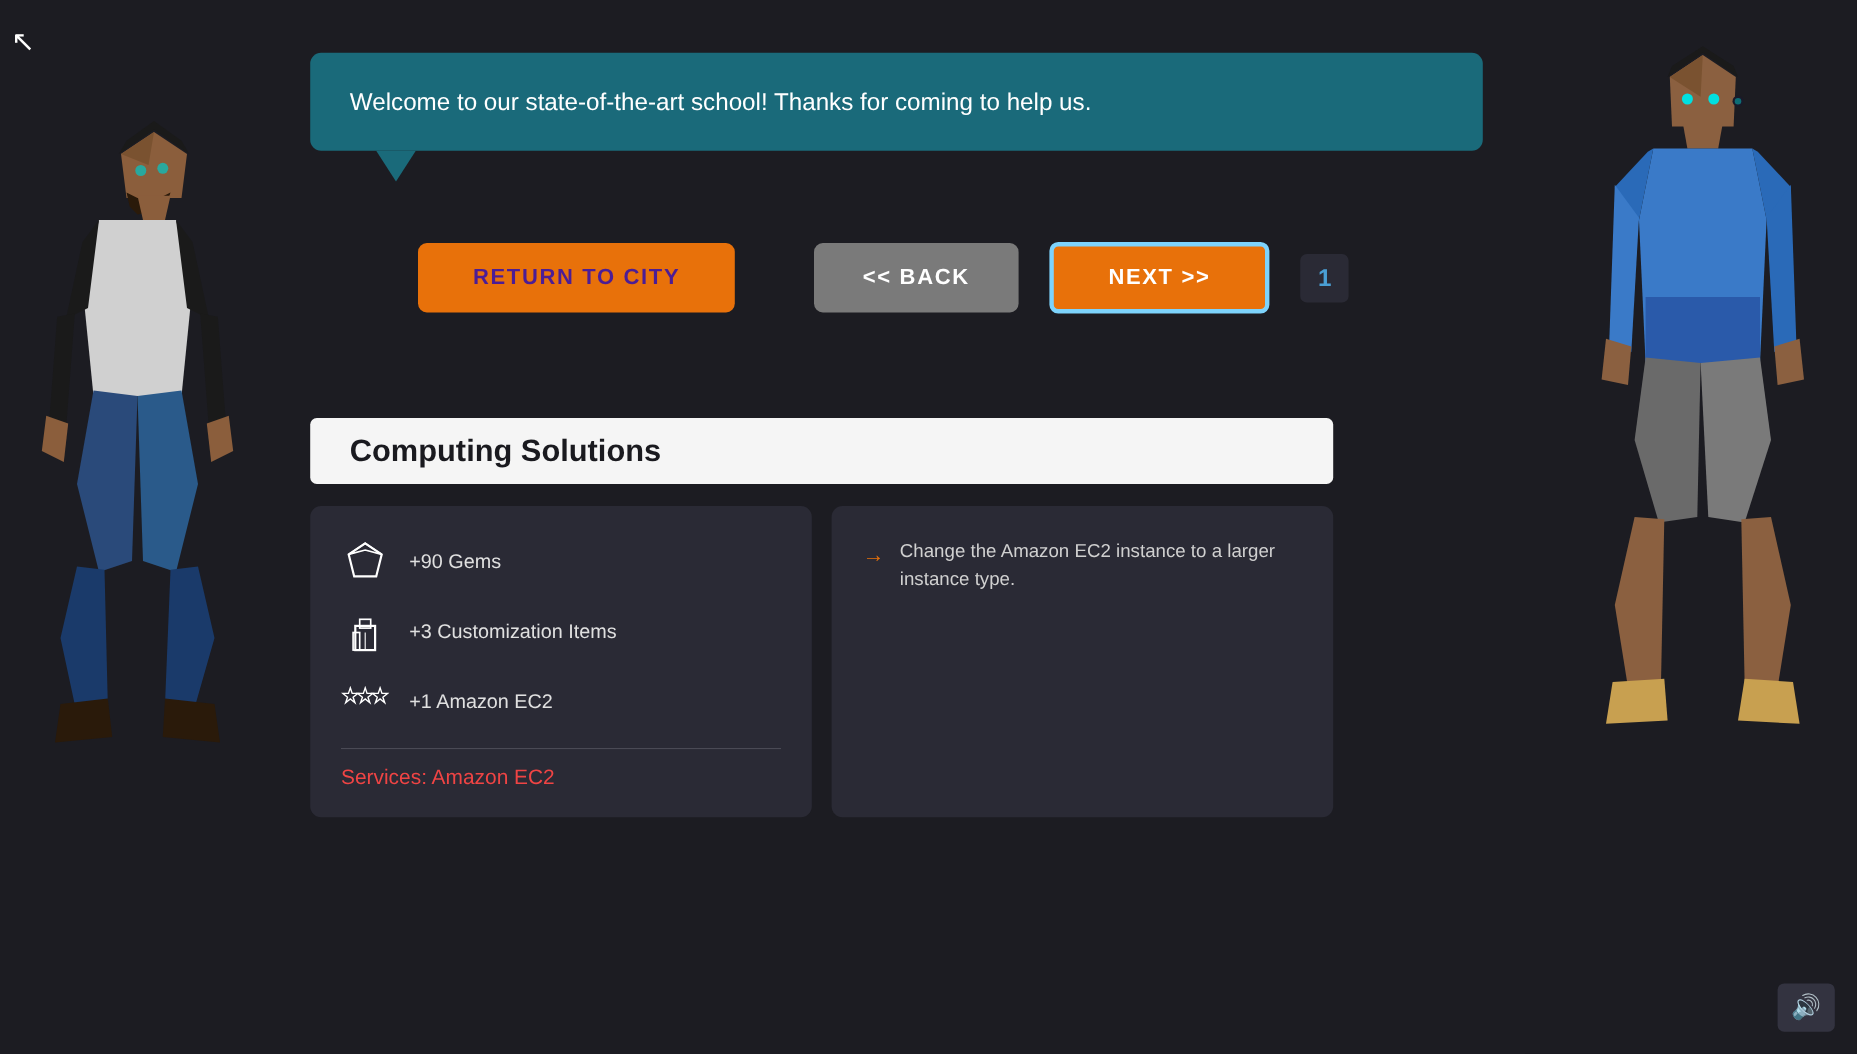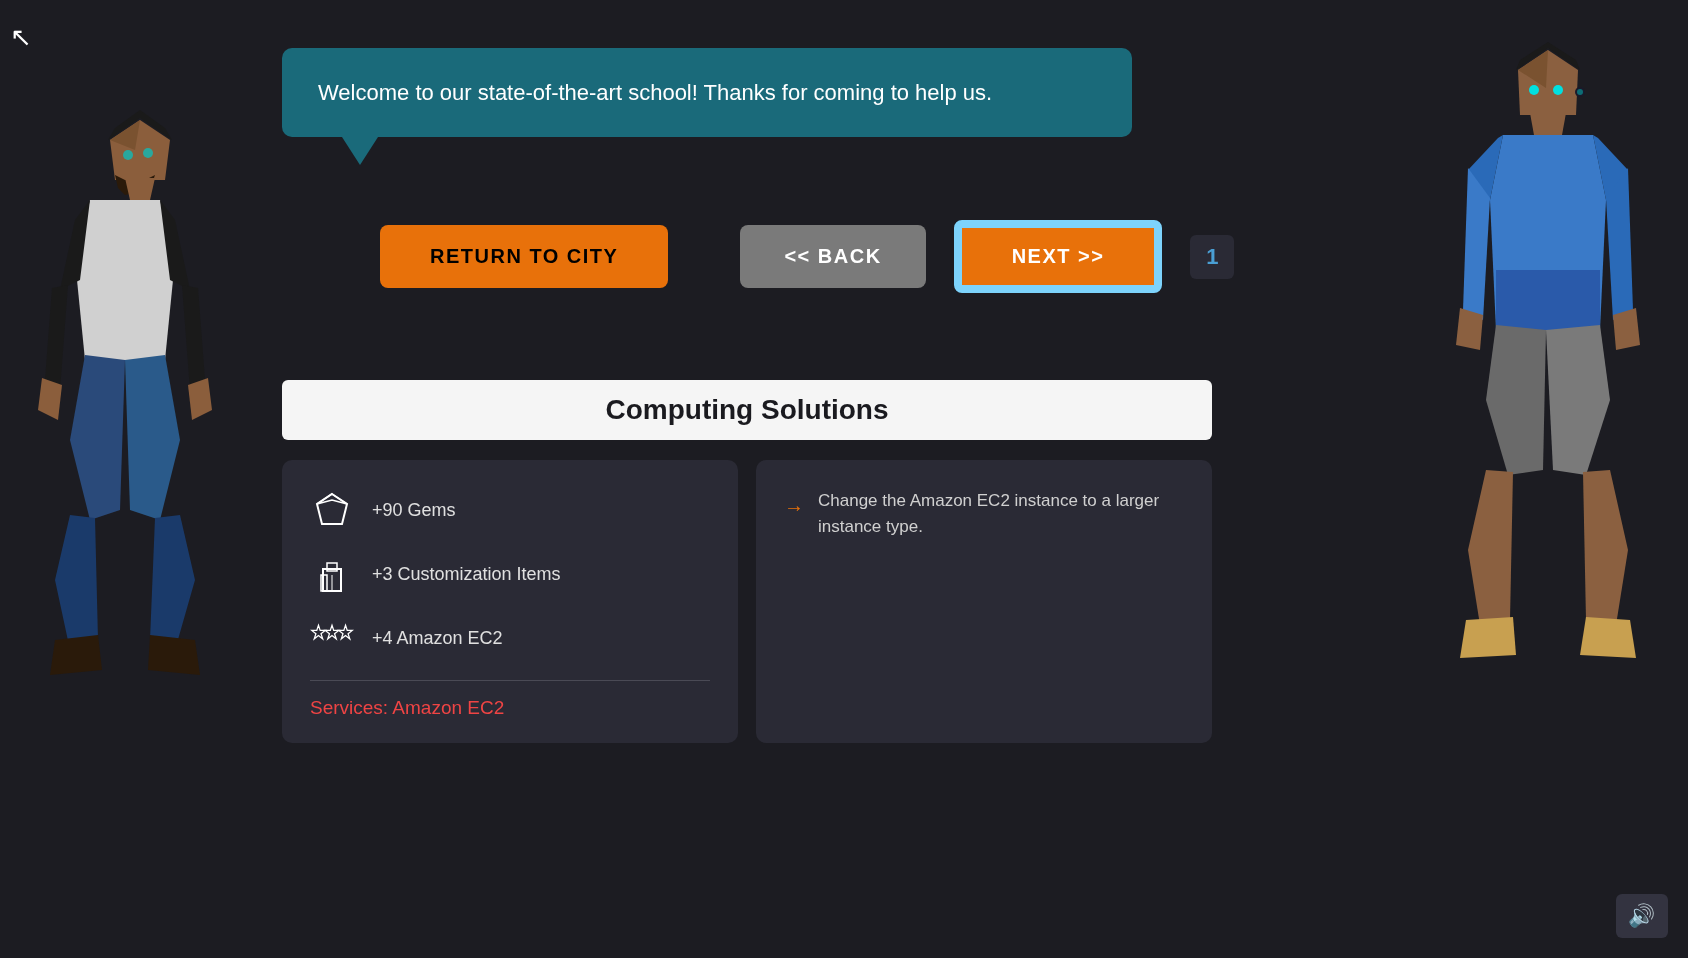--- a/index.html
+++ b/index.html
@@ -19,21 +19,21 @@
       position: absolute;
       inset: 0;
       background: #1c1c22;
     }
 
     
     .speech-bubble {
       position: absolute;
       top: 48px;
       left: 282px;
-      width: 850px;
+      width: 1066px;
       background: #1a6a7a;
       border-radius: 10px;
       padding: 28px 36px;
       font-size: 22px;
       color: #ffffff;
       line-height: 1.5;
     }
     .speech-bubble::after {
       content: '';
       position: absolute;
@@ -49,21 +49,21 @@
       position: absolute;
       top: 220px;
       left: 380px;
       display: flex;
       align-items: center;
       gap: 28px;
     }
 
     .btn-return {
       background: #e8710a;
-      color: #000000;
+      color: #4c1d95;
       border: none;
       border-radius: 8px;
       padding: 20px 50px;
       font-size: 20px;
       font-weight: bold;
       letter-spacing: 1.5px;
       cursor: pointer;
       text-transform: uppercase;
     }
 
@@ -77,21 +77,21 @@
       font-weight: bold;
       letter-spacing: 1.5px;
       cursor: pointer;
       text-transform: uppercase;
       margin-left: 44px;
     }
 
     .btn-next {
       background: #e8710a;
       color: #ffffff;
-      border: 8px solid #7dd3fc;
+      border: 4px solid #7dd3fc;
       border-radius: 8px;
       padding: 17px 50px;
       font-size: 20px;
       font-weight: bold;
       letter-spacing: 1.5px;
       cursor: pointer;
       text-transform: uppercase;
     }
 
     .badge-icon {
@@ -110,21 +110,21 @@
     .computing-section {
       position: absolute;
       top: 380px;
       left: 282px;
       width: 930px;
     }
 
     .computing-title-bar {
       background: #f5f5f5;
       color: #1a1a1f;
-      text-align: center;
+      text-align: left;
       padding: 14px 36px;
       border-radius: 6px;
       font-size: 28px;
       font-weight: bold;
       margin-bottom: 20px;
       display: inline-block;
       width: 100%;
     }
 
     .cards-row {
@@ -295,21 +295,21 @@
         <div class="reward-icon">
           <svg width="52" height="34" viewBox="0 0 52 34" fill="none" xmlns="http://www.w3.org/2000/svg">
 
             <polygon points="10,2 12,8 18,8 13,12 15,18 10,14 5,18 7,12 2,8 8,8" stroke="#ffffff" stroke-width="1.5" fill="none"></polygon>
 
             <polygon points="26,2 28,8 34,8 29,12 31,18 26,14 21,18 23,12 18,8 24,8" stroke="#ffffff" stroke-width="1.5" fill="none"></polygon>
 
             <polygon points="42,2 44,8 50,8 45,12 47,18 42,14 37,18 39,12 34,8 40,8" stroke="#ffffff" stroke-width="1.5" fill="none"></polygon>
           </svg>
         </div>
-        <span>+4 Amazon EC2</span>
+        <span>+1 Amazon EC2</span>
       </div>
 
       <hr class="divider">
 
       <div class="services-label">Services: Amazon EC2</div>
     </div>
 
     <div class="annotations-card">
 
       <div class="annotation-item">

